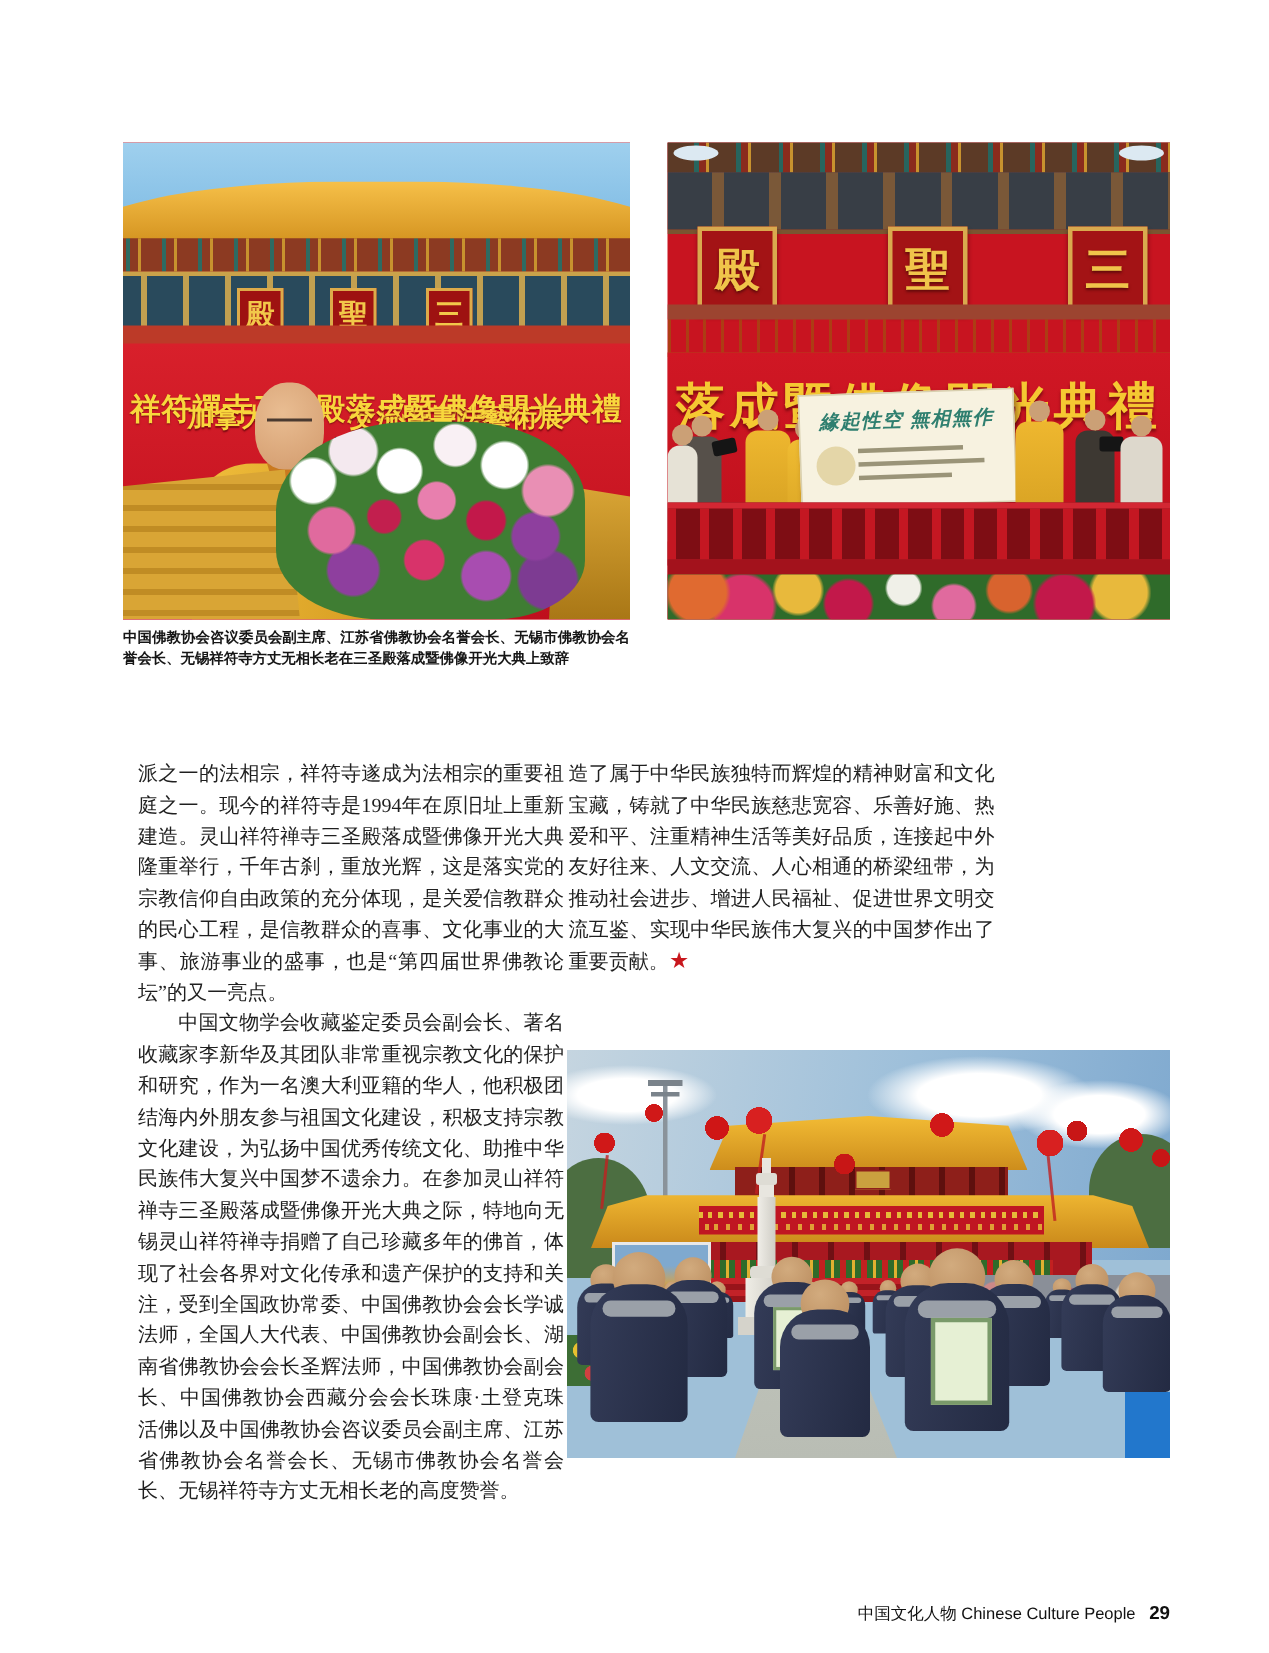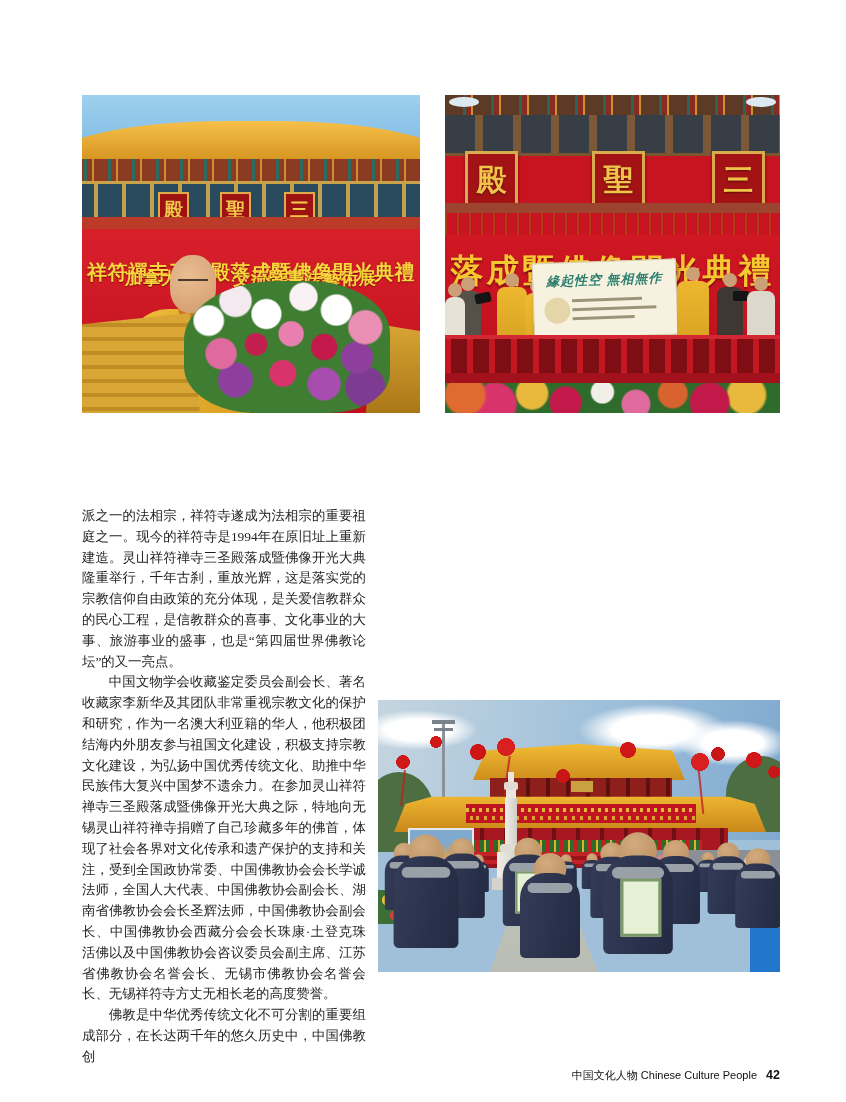--- a/index.html
+++ b/index.html
@@ -9,21 +9,21 @@
   .abs{position:absolute;}
 
   
   .caption{position:absolute;font-family:"Liberation Sans",sans-serif;font-weight:bold;
            color:#161616;text-align:justify;}
   #caption-left{left:82px;top:419px;width:338px;font-size:9.6px;line-height:13.6px;}
   #caption-right{left:445px;top:419px;width:336px;font-size:9.6px;line-height:13.6px;}
   #caption-bottom{left:378px;top:980px;width:402px;font-size:9.4px;line-height:13.4px;}
   .bodycol{position:absolute;width:284px;font-size:13.4px;line-height:20.8px;color:#1f1f1f;
            text-align:justify;}
-  #col-left{left:82px;top:506px;}
+  #col-left{left:92px;top:506px;}
   #col-right{left:379px;top:506px;}
   .bodycol p{margin:0;text-indent:2em;}
   .bodycol p.noindent{text-indent:0;}
   .star{color:#c8171d;font-size:15px;line-height:1;}
   #footer{position:absolute;top:1068px;right:66px;font-family:"Liberation Sans",sans-serif;
           font-size:11px;color:#111;}
   #footer .pn{font-weight:bold;font-size:12.5px;margin-left:6px;}
 
   
   #photo-left{left:82px;top:95px;width:338px;height:318px;background:#cf1622;}
@@ -219,20 +219,21 @@
     <div class="abs pl-monk-robe"></div>
     <div class="abs pl-monk-collar"></div>
     <div class="abs pl-monk-head"></div>
     <div class="abs pl-monk-glasses"></div>
     <div class="abs pl-mic"></div>
     <div class="abs pl-mic2"></div>
     <div class="abs pl-podium"></div>
     <div class="abs pl-podium2"></div>
     <div class="abs pl-flowers"></div>
   </figure>
+  <div class="caption" id="caption-left">中国佛教协会咨议委员会副主席、江苏省佛教协会名誉会长、无锡市佛教协会名誉会长、无锡祥符寺方丈无相长老在三圣殿落成暨佛像开光大典上致辞</div>
 
   <figure class="photo" id="photo-right" style="margin:0;">
     <div class="abs pr-eaves"></div>
     <div class="abs pr-skyblob" style="left:4px;"></div>
     <div class="abs pr-skyblob" style="right:4px;"></div>
     <div class="abs pr-win"></div>
     <div class="abs plaque-b" style="left:20px;top:56px;">
         <span>殿</span>
       </div>
     <div class="abs plaque-b" style="left:147px;top:56px;">
@@ -277,21 +278,23 @@
         <span class="head"></span>
       </div>
     <div class="abs pr-rail"></div>
     <div class="abs pr-stagefront"></div>
     <div class="abs pr-flowers"></div>
   </figure>
 
   <div class="bodycol" id="col-left">
     <p class="noindent">派之一的法相宗，祥符寺遂成为法相宗的重要祖庭之一。现今的祥符寺是1994年在原旧址上重新建造。灵山祥符禅寺三圣殿落成暨佛像开光大典隆重举行，千年古刹，重放光辉，这是落实党的宗教信仰自由政策的充分体现，是关爱信教群众的民心工程，是信教群众的喜事、文化事业的大事、旅游事业的盛事，也是“第四届世界佛教论坛”的又一亮点。</p>
     <p>中国文物学会收藏鉴定委员会副会长、著名收藏家李新华及其团队非常重视宗教文化的保护和研究，作为一名澳大利亚籍的华人，他积极团结海内外朋友参与祖国文化建设，积极支持宗教文化建设，为弘扬中国优秀传统文化、助推中华民族伟大复兴中国梦不遗余力。在参加灵山祥符禅寺三圣殿落成暨佛像开光大典之际，特地向无锡灵山祥符禅寺捐赠了自己珍藏多年的佛首，体现了社会各界对文化传承和遗产保护的支持和关注，受到全国政协常委、中国佛教协会会长学诚法师，全国人大代表、中国佛教协会副会长、湖南省佛教协会会长圣辉法师，中国佛教协会副会长、中国佛教协会西藏分会会长珠康·土登克珠活佛以及中国佛教协会咨议委员会副主席、江苏省佛教协会名誉会长、无锡市佛教协会名誉会长、无锡祥符寺方丈无相长老的高度赞誉。</p>
-    <p>佛教是中华优秀传统文化不可分割的重要组成部分，在长达两千年的悠久历史中，中国佛教创</p>
+  </div>
+  <div class="bodycol" id="col-right">
+    <p class="noindent"><span>造了属于中华民族独特而辉煌的精神财富和文化宝藏，铸就了中华民族慈悲宽容、乐善好施、热爱和平、注重精神生活等美好品质，连接起中外友好往来、人文交流、人心相通的桥梁纽带，为推动社会进步、增进人民福祉、促进世界文明交流互鉴、实现中华民族伟大复兴的中国梦作出了重要贡献。</span><span class="star">★</span></p>
   </div>
 
   <figure class="photo" id="photo-bottom" style="margin:0;">
     <div class="abs pb-sky"></div>
     <div class="abs pb-cloud" style="left:200px;top:4px;width:150px;height:52px;"></div>
     <div class="abs pb-cloud" style="left:300px;top:20px;width:110px;height:46px;"></div>
     <div class="abs pb-cloud" style="left:-20px;top:10px;width:120px;height:40px;"></div>
     <div class="abs pb-hill" style="left:-14px;top:72px;width:70px;height:80px;"></div>
     <div class="abs pb-hill" style="left:348px;top:56px;width:70px;height:76px;"></div>
     <div class="abs" style="left:64px;top:22px;width:3px;height:142px;background:#8a939b;"></div>
@@ -425,16 +428,16 @@
     <div class="monk" style="left:160px;top:216px;transform:scale(2.5);">
         <span class="mhead"></span>
         <span class="robe"></span>
         <span class="collar"></span>
       </div>
   </figure>
 
   <div id="footer">
     <span>中国文化人物</span>
     <span>Chinese Culture People</span>
-    <span class="pn">42</span>
+    <span class="pn">29</span>
   </div>
 
 </div>
 
 </body></html>

